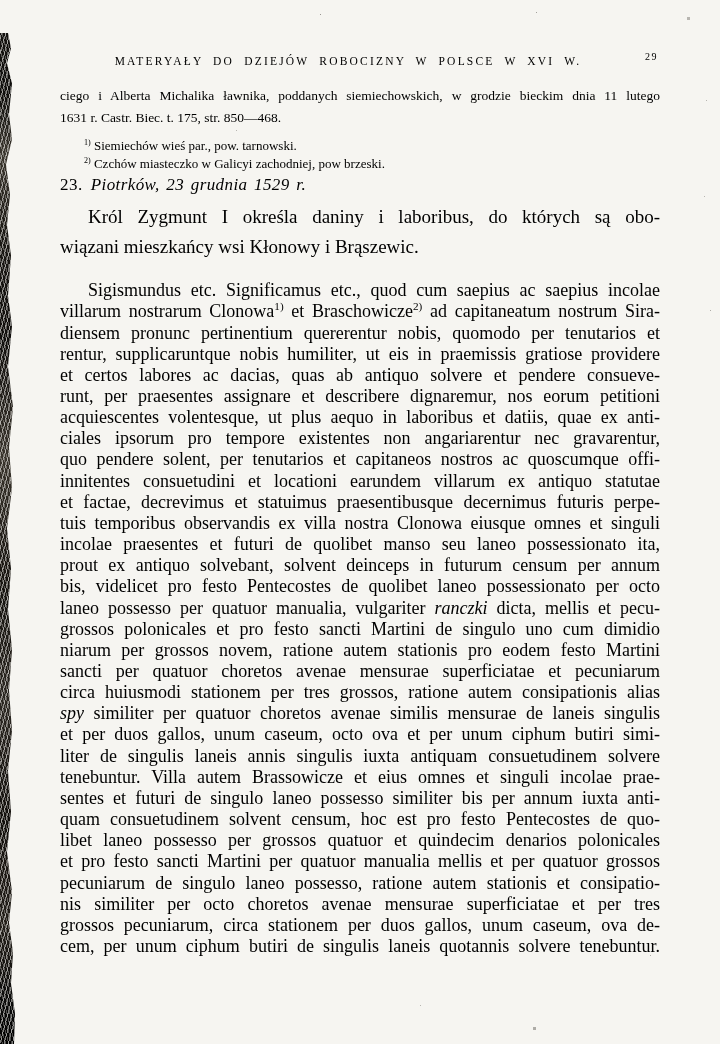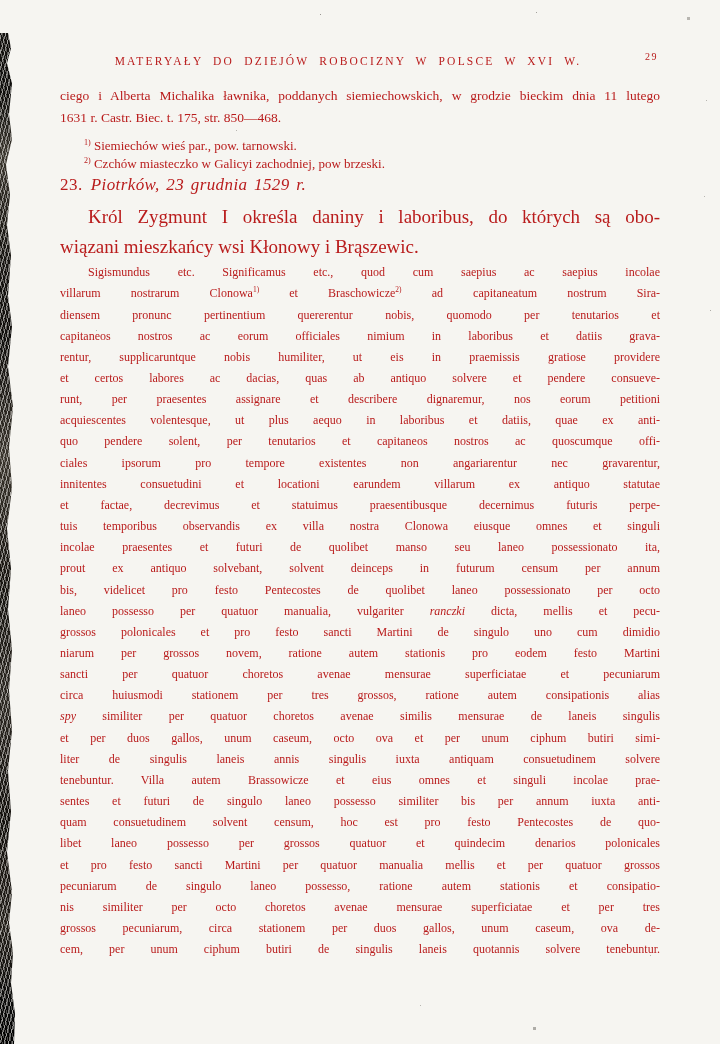--- a/index.html
+++ b/index.html
@@ -1,20 +1,20 @@
 <!DOCTYPE html>
 <html><head>
 <meta charset="utf-8">
 <style>
   html,body { margin:0; padding:0; background:#e9e8e4; }
   .page {
     position:relative; width:720px; height:1044px;
     background:#f6f5f1; overflow:hidden;
     font-family:"Liberation Serif","DejaVu Serif",serif;
-    color:#b91c1c;
+    color:#000000;
   }
   
   .gutter {
     position:absolute; left:0; top:33px; width:18px; height:1011px;
     background-image:
       repeating-linear-gradient(105deg, rgba(246,245,241,0) 0 1px, rgba(246,245,241,.5) 1px 2px, rgba(246,245,241,0) 2px 4px),
       repeating-linear-gradient(75deg, rgba(246,245,241,0) 0 2px, rgba(246,245,241,.3) 2px 3px),
       linear-gradient(180deg,#141210 0%,#0f0e0c 6%,#3c372f 12%,#1b1814 20%,#0f0d0b 30%,#39342c 42%,#15120e 55%,#2c2822 66%,#120f0c 78%,#24201a 88%,#0a0a09 96%,#000 100%);
     clip-path: polygon(0 0, 8px 0, 11px 1.5%, 7px 3%, 12px 5%, 9px 8%, 12px 10.5%, 6px 13%, 10px 16%, 7px 19%, 11px 22%, 8px 26%, 12px 29%, 8px 33%, 13px 37%, 9px 41%, 12px 45%, 7px 49%, 11px 53%, 8px 57%, 12px 61%, 9px 65%, 12px 69%, 8px 73%, 11px 77%, 7px 81%, 12px 85%, 9px 88%, 13px 91%, 11px 94%, 15px 97%, 14px 100%, 0 100%);
   }
@@ -39,21 +39,21 @@
   .continuation { margin-top:15px; font-size:13.5px; line-height:22px; }
   .footnotes { margin-top:8px; margin-left:24px; font-size:13px; line-height:17.6px; }
   .fnrow { white-space:nowrap; }
   .fnitem + .fnitem { margin-left:22px; }
 
   .heading { margin-top:2px; font-size:17px; line-height:22px; }
   .secnum { font-weight:normal; letter-spacing:.5px; }
   .dateline { font-style:italic; margin-left:8px; letter-spacing:.4px; word-spacing:2px; }
 
   .summary { margin-top:6px; font-size:19px; line-height:29.5px; }
-  .bodytext { margin-top:1px; font-size:12px; line-height:21.15px; }
+  .bodytext { margin-top:19px; font-size:18px; line-height:21.15px; }
 
   .tline { text-align:justify; text-align-last:justify; }
   .tline.lastfree { text-align-last:left; }
   .tline.indent { padding-left:28px; }
   sup { font-size:62%; vertical-align:super; line-height:0; letter-spacing:0; }
   .it { font-style:italic; }
 </style>
 </head>
 <body>
 
@@ -84,27 +84,26 @@
 
     <div class="summary">
         <div class="tline indent">Król Zygmunt I określa daniny i laboribus, do których są obo-</div>
         <div class="tline lastfree">wiązani mieszkańcy wsi Kłonowy i Brąszewic.</div>
       </div>
 
     <div class="bodytext">
         <div class="tline indent">Sigismundus etc. Significamus etc., quod cum saepius ac saepius incolae</div>
         <div class="tline">villarum nostrarum Clonowa<sup>1)</sup> et Braschowicze<sup>2)</sup> ad capitaneatum nostrum Sira-</div>
         <div class="tline">diensem pronunc pertinentium quererentur nobis, quomodo per tenutarios et</div>
-        <div class="tline">capitaneos nostros ac eorum officiales nimium in laboribus et datiis grava-</div>
         <div class="tline">rentur, supplicaruntque nobis humiliter, ut eis in praemissis gratiose providere</div>
         <div class="tline">et certos labores ac dacias, quas ab antiquo solvere et pendere consueve-</div>
         <div class="tline">runt, per praesentes assignare et describere dignaremur, nos eorum petitioni</div>
         <div class="tline">acquiescentes volentesque, ut plus aequo in laboribus et datiis, quae ex anti-</div>
+        <div class="tline">ciales ipsorum pro tempore existentes non angariarentur nec gravarentur,</div>
         <div class="tline">quo pendere solent, per tenutarios et capitaneos nostros ac quoscumque offi-</div>
-        <div class="tline">ciales ipsorum pro tempore existentes non angariarentur nec gravarentur,</div>
         <div class="tline">innitentes consuetudini et locationi earundem villarum ex antiquo statutae</div>
         <div class="tline">et factae, decrevimus et statuimus praesentibusque decernimus futuris perpe-</div>
         <div class="tline">tuis temporibus observandis ex villa nostra Clonowa eiusque omnes et singuli</div>
         <div class="tline">incolae praesentes et futuri de quolibet manso seu laneo possessionato ita,</div>
         <div class="tline">prout ex antiquo solvebant, solvent deinceps in futurum censum per annum</div>
         <div class="tline">bis, videlicet pro festo Pentecostes de quolibet laneo possessionato per octo</div>
         <div class="tline">laneo possesso per quatuor manualia, vulgariter <span class="it">ranczki</span> dicta, mellis et pecu-</div>
         <div class="tline">grossos polonicales et pro festo sancti Martini de singulo uno cum dimidio</div>
         <div class="tline">niarum per grossos novem, ratione autem stationis pro eodem festo Martini</div>
         <div class="tline">sancti per quatuor choretos avenae mensurae superficiatae et pecuniarum</div>

